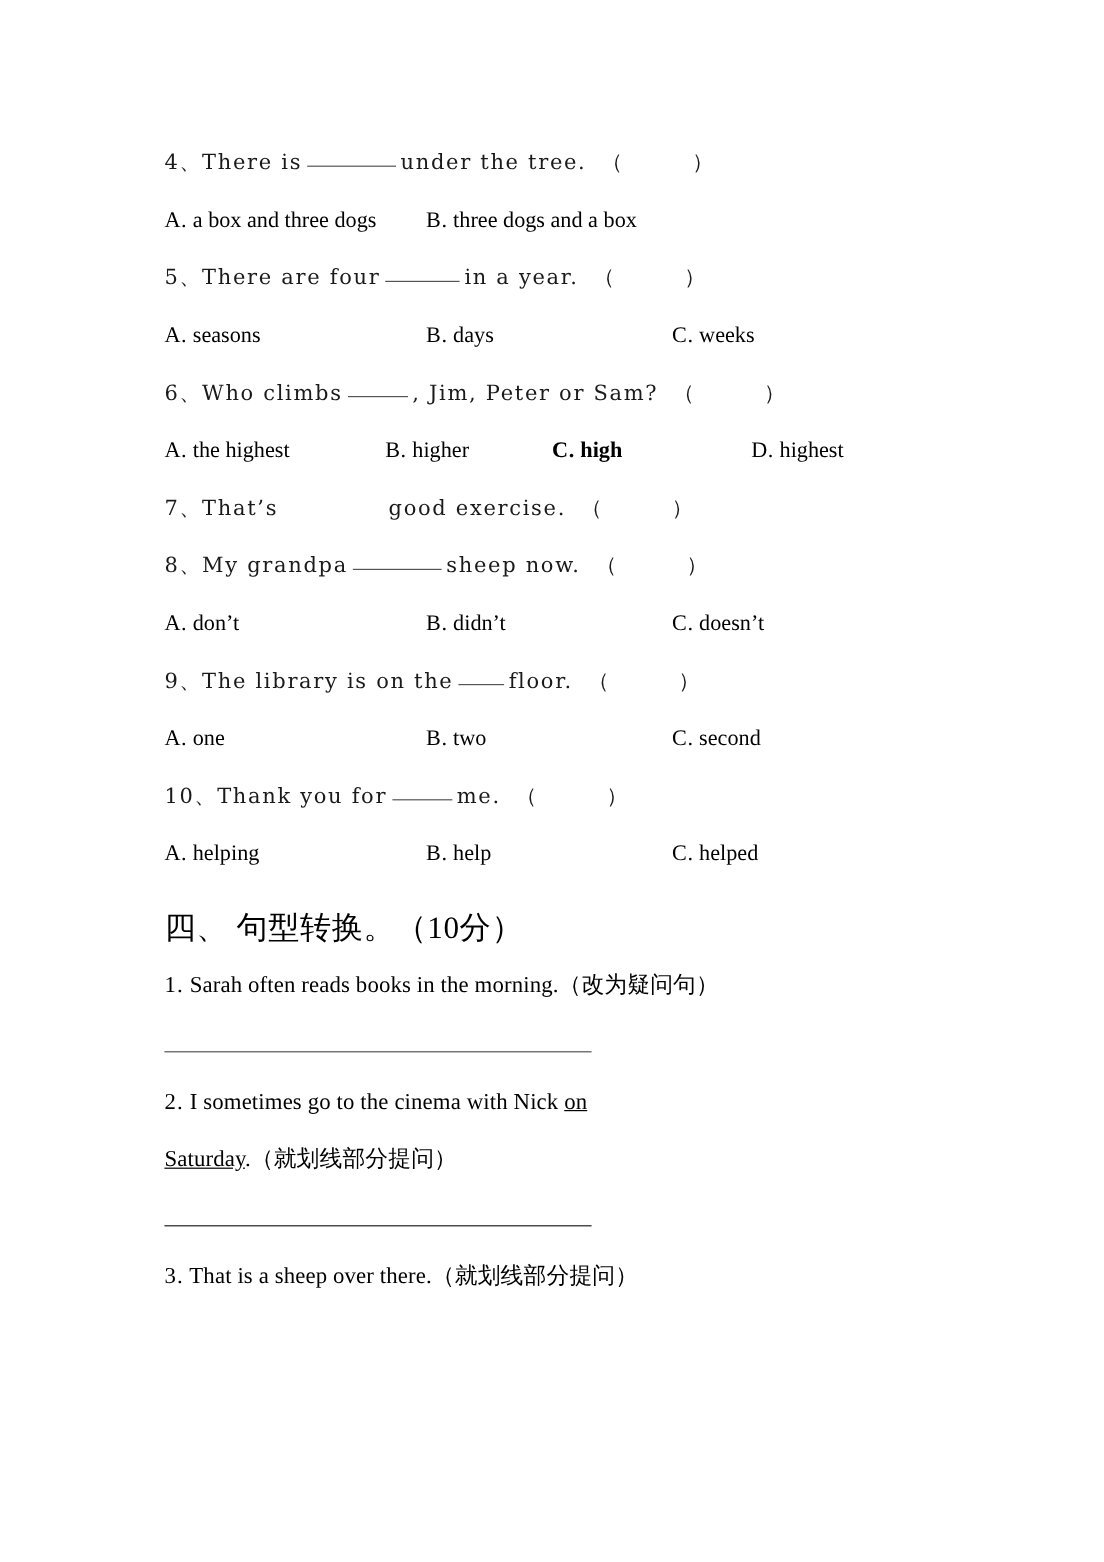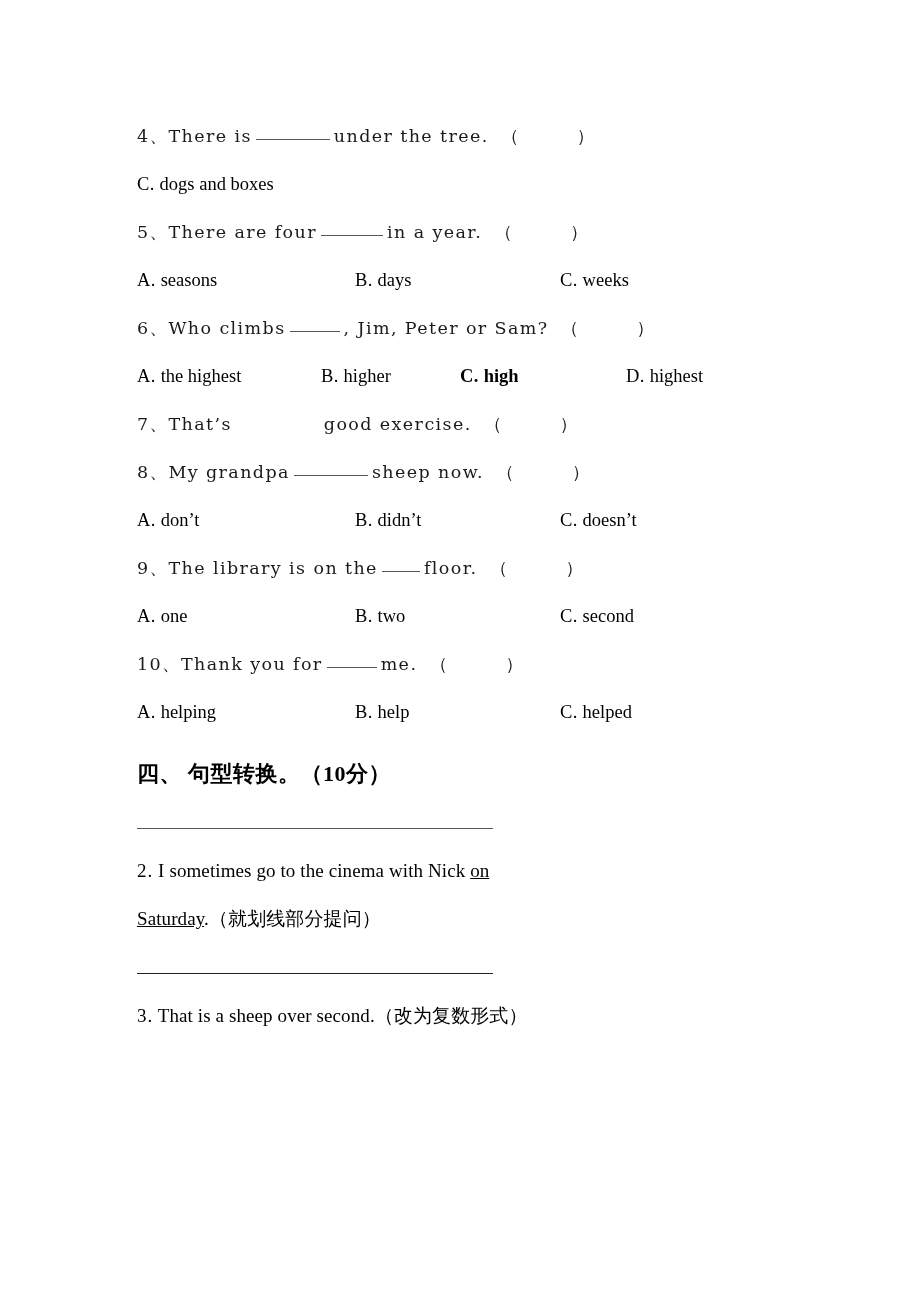--- a/index.html
+++ b/index.html
@@ -83,22 +83,22 @@
 
   
   .brk {
     letter-spacing: 0;
   }
   .brk .sp { display: inline-block; width: 58px; }
 
   
   .section-head {
     font-family: "Liberation Serif", "DejaVu Serif", serif;
-    font-weight: bold;
-    font-size: 22px;
+    font-weight: normal;
+    font-size: 26px;
     line-height: 48px;
     height: 48px;
     margin-top: 14px;
     white-space: nowrap;
     letter-spacing: 0.5px;
   }
 
   
   .tf-item {
     font-family: "Liberation Serif", "DejaVu Serif", serif;
@@ -137,21 +137,22 @@
 
 <div class="page">
 
   <div class="content">
 
     <div class="q-stem">
       <span>4、There is</span><span class="blank w-l"></span><span>under the tree.</span>
       <span class="brk">&nbsp;（<span class="sp"></span>）</span>
     </div>
     <div class="opt-row">
-      <span class="opt col-a"><span class="lbl">C.</span> <span>dogs and boxes</span></span>
+      <span class="opt col-a"><span class="lbl">A.</span> <span>a box and three dogs</span></span>
+      <span class="opt col-b"><span class="lbl">B.</span> <span>three dogs and a box</span></span>
     </div>
 
     <div class="q-stem">
       <span>5、There are four</span><span class="blank w-m"></span><span>in a year.</span>
       <span class="brk">&nbsp;（<span class="sp"></span>）</span>
     </div>
     <div class="opt-row">
       <span class="opt col-a"><span class="lbl">A.</span> <span>seasons</span></span>
       <span class="opt col-b"><span class="lbl">B.</span> <span>days</span></span>
       <span class="opt col-c"><span class="lbl">C.</span> <span>weeks</span></span>
@@ -198,33 +199,37 @@
       <span class="brk">&nbsp;（<span class="sp"></span>）</span>
     </div>
     <div class="opt-row">
       <span class="opt col-a"><span class="lbl">A.</span> <span>helping</span></span>
       <span class="opt col-b"><span class="lbl">B.</span> <span>help</span></span>
       <span class="opt col-c"><span class="lbl">C.</span> <span>helped</span></span>
     </div>
 
     <div class="section-head">四、 句型转换。（10分）</div>
 
+    <div class="tf-item">
+      <span class="num">1.</span>
+      <span>Sarah often reads books in the morning.（改为疑问句）</span>
+    </div>
     <div class="answer-rule light"></div>
 
     <div class="tf-item">
       <span class="num">2.</span>
       <span>I sometimes go to the cinema with Nick </span><span class="u">on </span>
     </div>
     <div class="tf-item">
       <span class="u">Saturday</span><span>.（就划线部分提问）</span>
     </div>
     <div class="answer-rule"></div>
 
     <div class="tf-item">
       <span class="num">3.</span>
-      <span>That is a sheep over second.（改为复数形式）</span>
+      <span>That is a sheep over there.（就划线部分提问）</span>
     </div>
 
   </div>
 
   <div class="footer">2 / 7</div>
 
 </div>
 
 </body></html>

